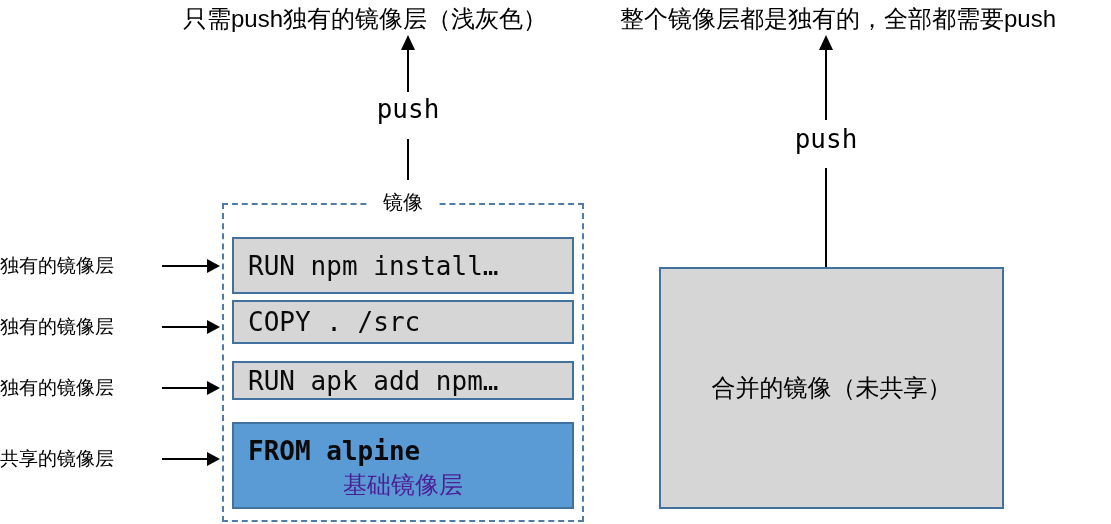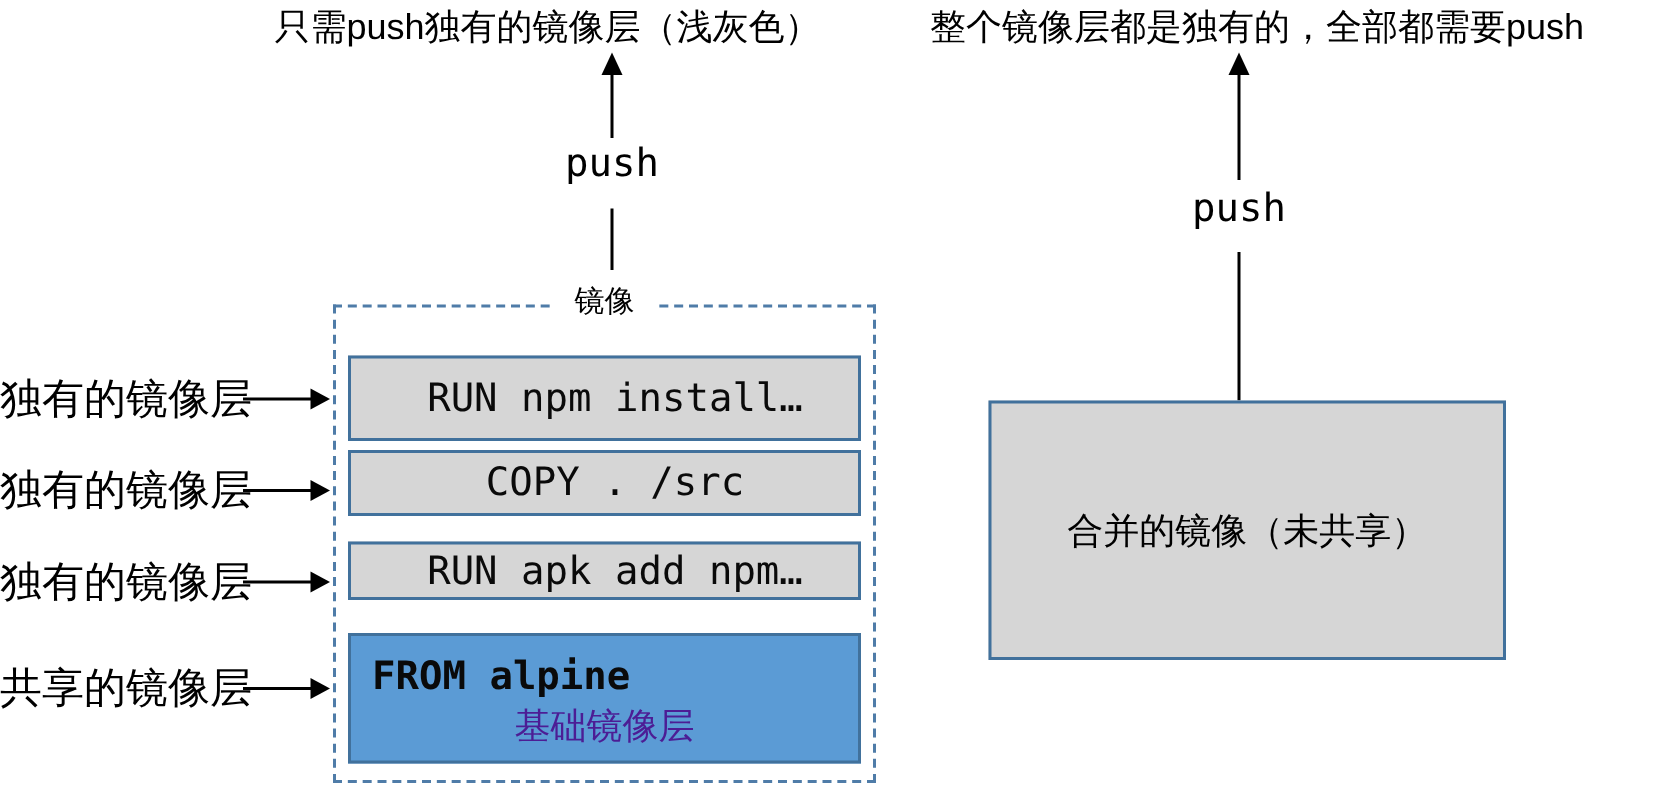--- a/index.html
+++ b/index.html
@@ -51,21 +51,21 @@
   .arrow-right-head {
     position: absolute;
     width: 0; height: 0;
     border-top: 7px solid transparent;
     border-bottom: 7px solid transparent;
     border-left: 13px solid #000;
   }
   .row-label {
     position: absolute;
     left: 0;
-    font-size: 28px;
+    font-size: 19px;
     line-height: 32px;
     white-space: nowrap;
   }
   #image-dashed-box {
     position: absolute;
     left: 222px;
     top: 203px;
     width: 362px;
     height: 319px;
     border: 2px dashed var(--dashed_border, #4f7ca8);
@@ -85,21 +85,20 @@
   }
   .layer {
     position: absolute;
     left: 232px;
     width: 342px;
     box-sizing: border-box;
     border: 2px solid var(--border_blue, #41719c);
     background: var(--layer_gray, #d6d6d6);
     display: flex;
     align-items: center;
-    justify-content: center;
   }
   .layer .code {
     font-family: "DejaVu Sans Mono", monospace;
     font-size: 26px;
     padding-left: 14px;
     white-space: nowrap;
     color: #0a0a0a;
   }
   .layer.shared {
     background: var(--layer_blue, #5b9bd5);
@@ -116,21 +115,21 @@
     line-height: 28px;
     text-align: center;
     padding-bottom: 8px;
     color: #4c1d95;
   }
   #merged-box {
     position: absolute;
     left: 659px;
     top: 267px;
     width: 345px;
-    height: 173px;
+    height: 242px;
     box-sizing: border-box;
     border: 2px solid var(--border_blue, #41719c);
     background: var(--layer_gray, #d2d2d2);
     display: flex;
     align-items: center;
     justify-content: center;
   }
   #merged-box .merged-label {
     font-size: 24px;
     white-space: nowrap;

